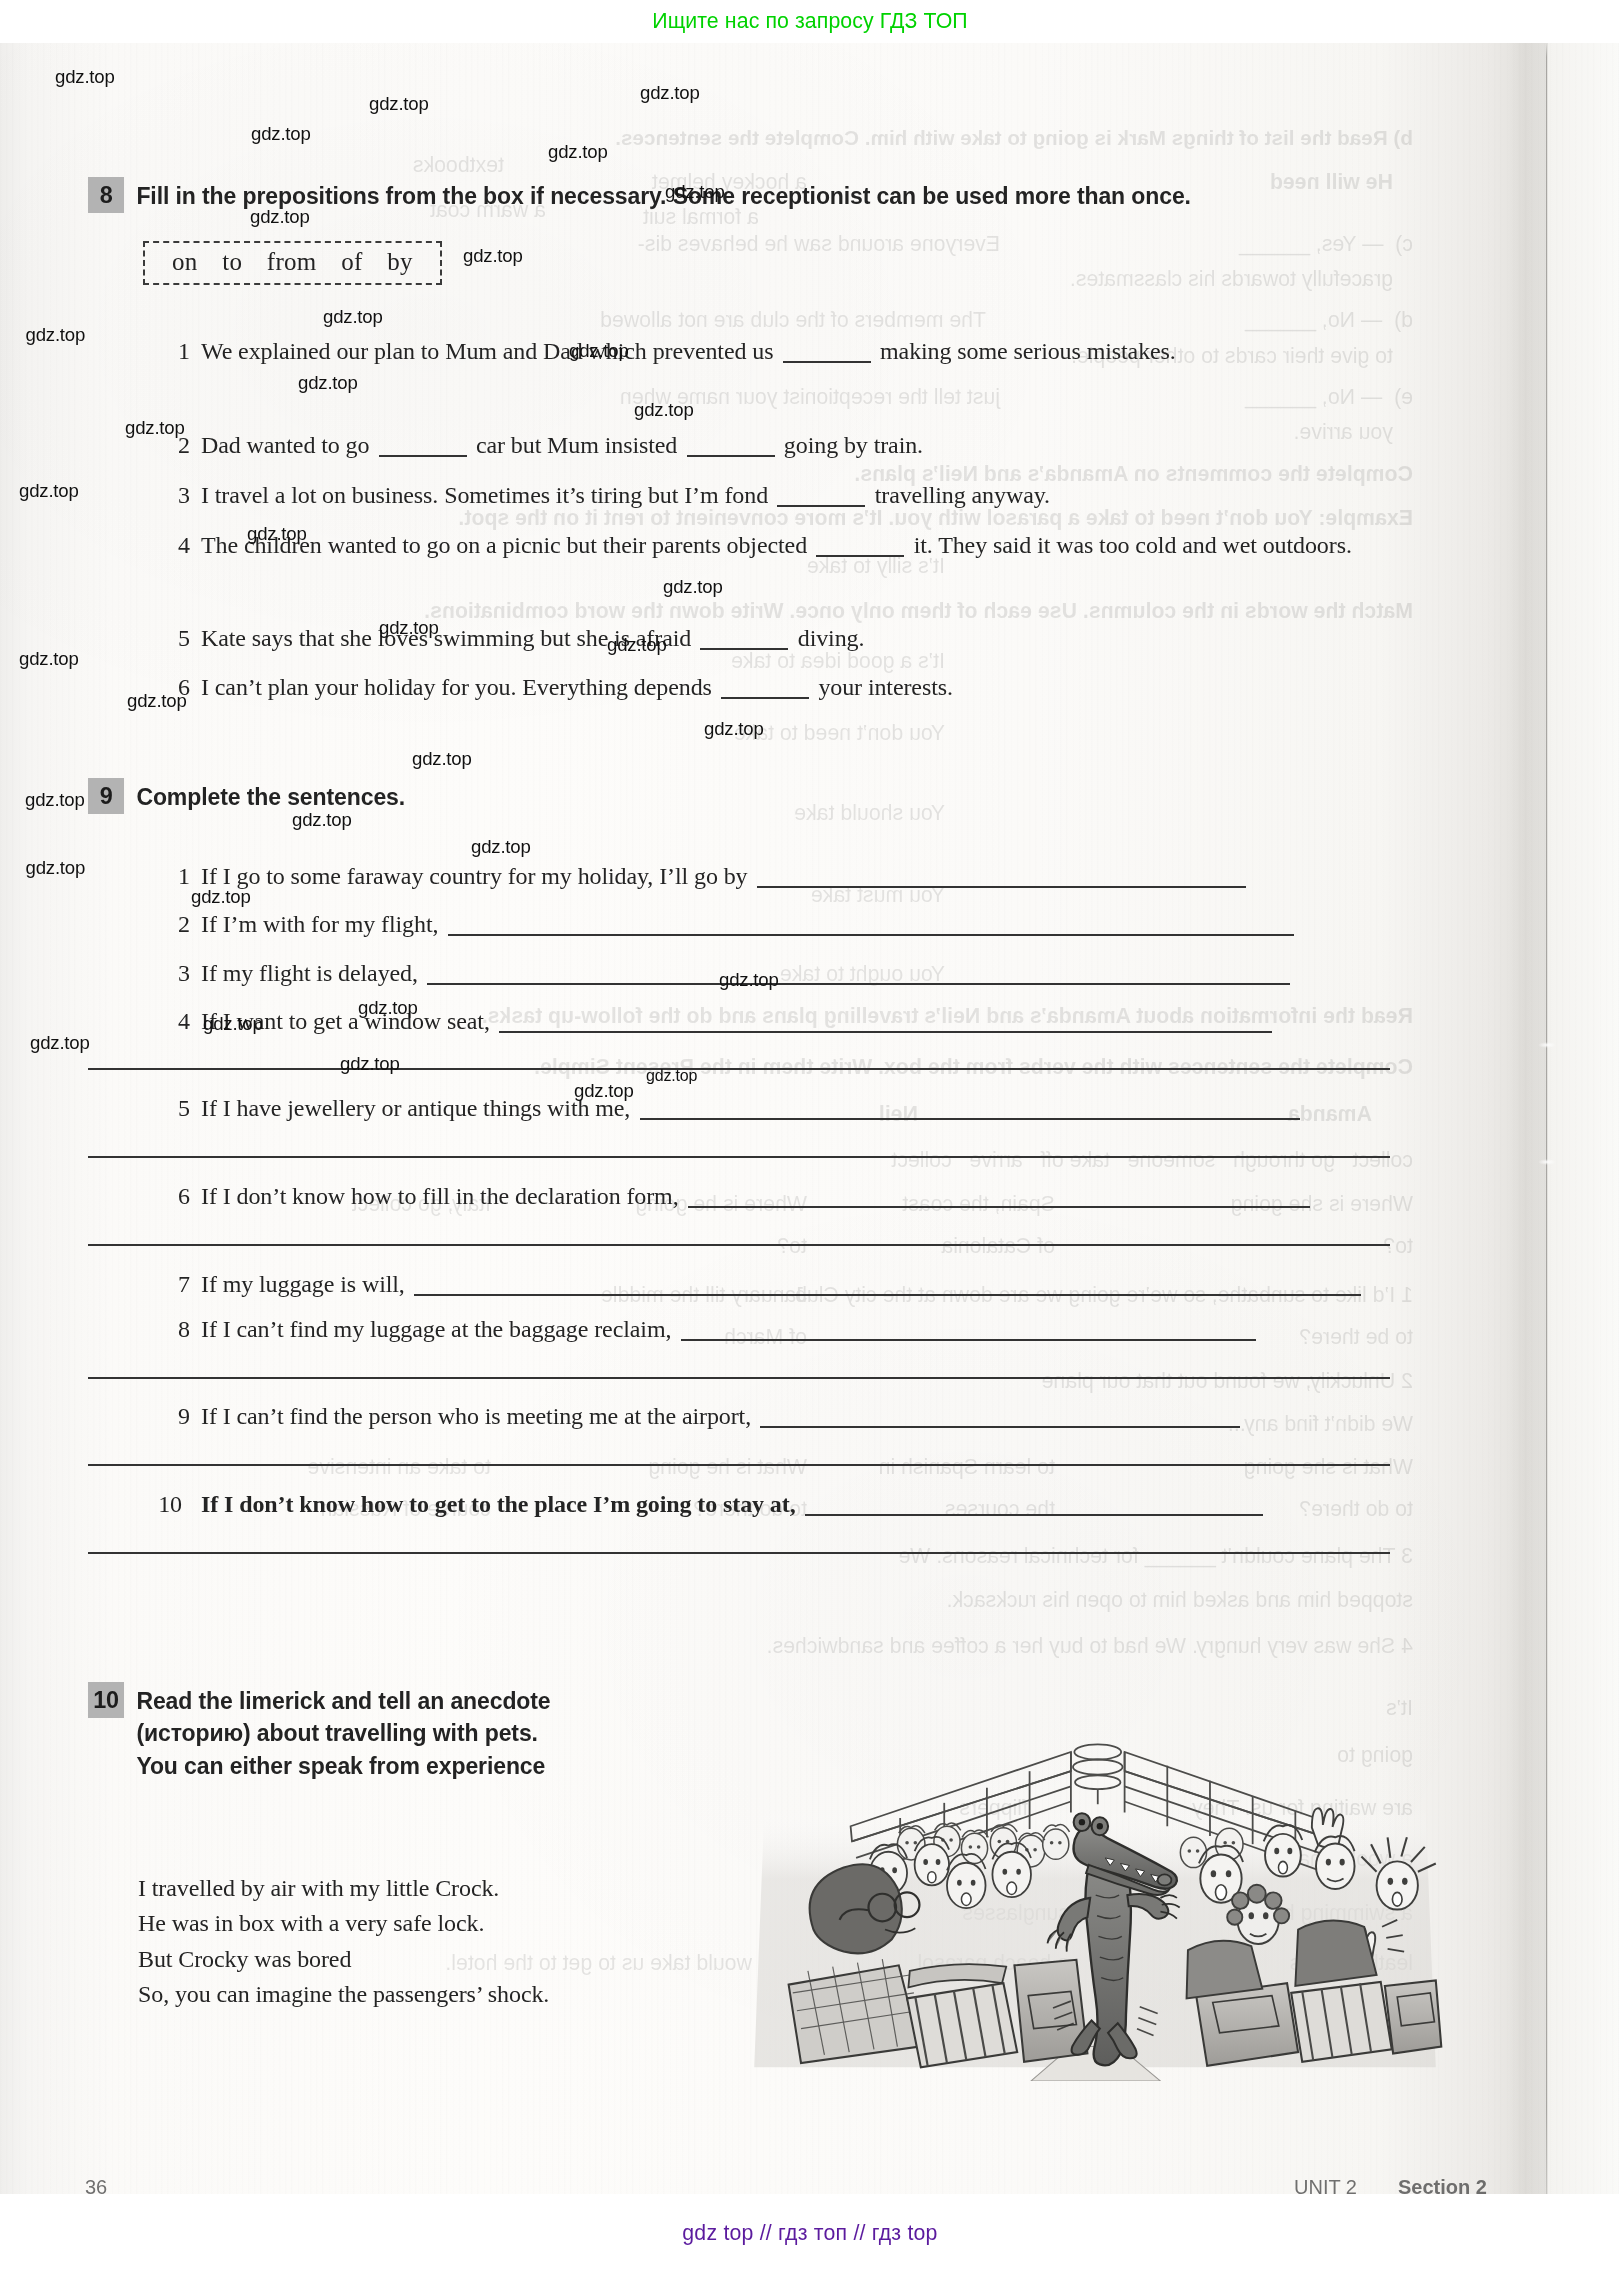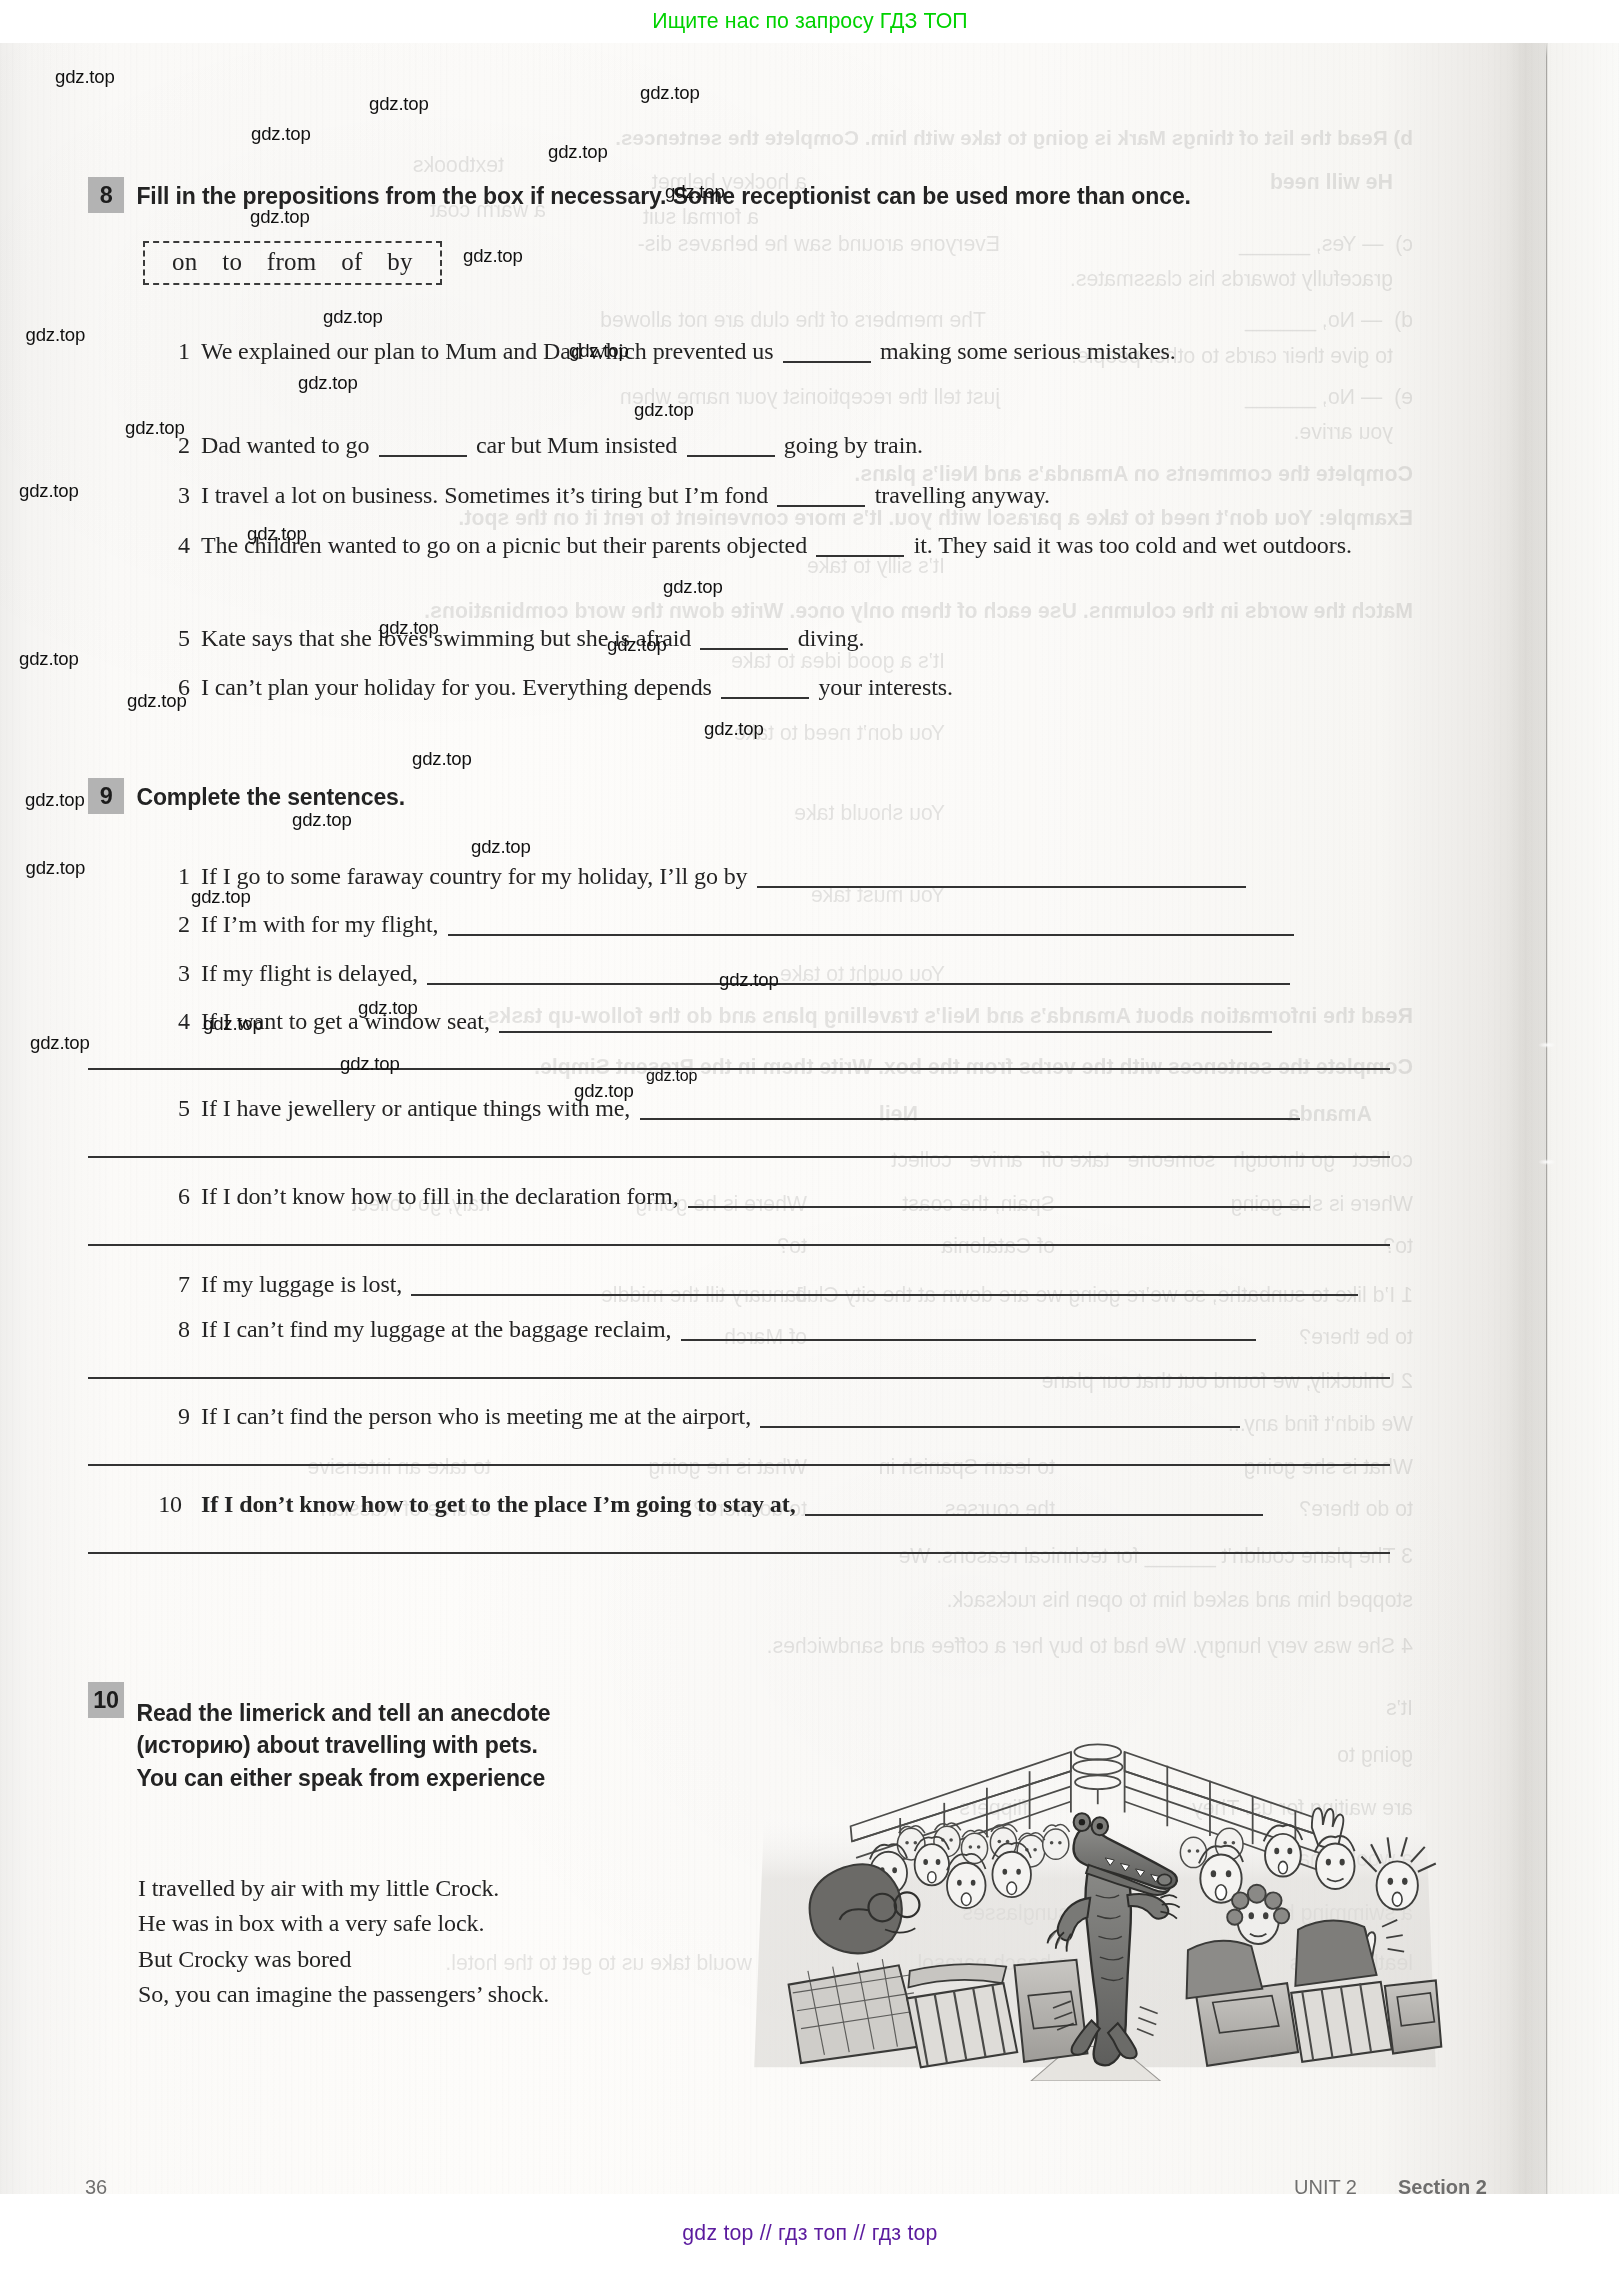--- a/index.html
+++ b/index.html
@@ -454,21 +454,21 @@
       <span class="body">
         <span>If I don’t know how to fill in the declaration form,</span>
         <span class="blank" style="width:622px;"></span>
       </span>
     </div>
     <div class="ruleline" style="left:88px; top:1201px; width:1302px;"></div>
 
     <div class="sent" style="left:158px; top:1226px; width:1233px;">
       <span class="n">7</span>
       <span class="body">
-        <span>If my luggage is lost,</span>
+        <span>If my luggage is will,</span>
         <span class="blank" style="width:947px;"></span>
       </span>
     </div>
 
     <div class="sent" style="left:158px; top:1271px; width:1233px;">
       <span class="n">8</span>
       <span class="body">
         <span>If I can’t find my luggage at the baggage reclaim,</span>
         <span class="blank" style="width:575px;"></span>
       </span>
@@ -489,21 +489,21 @@
       <span class="body" style="margin-left:51px;font-weight:bold;">
         <span>If I don’t know how to get to the place I’m going to stay at,</span>
         <span class="blank" style="width:458px;"></span>
       </span>
     </div>
     <div class="ruleline" style="left:88px; top:1509px; width:1302px;"></div>
 
     <div class="exercise" style="left:88px; top:1639px; width:689px;">
       <div class="ex-head">
         <div class="ex-num">10</div>
-        <div class="ex-title" style="width:551px;margin-top:12px;">
+        <div class="ex-title" style="width:551px;">
           <div>Read the limerick and tell an anecdote</div>
           <div>(историю) about travelling with pets.</div>
           <div>You can either speak from experience</div>
         </div>
       </div>
     </div>
 
     <div class="limerick" style="left:138px; top:1828px; width:606px;">
       <div>I travelled by air with my little Crock.</div>
       <div>He was in box with a very safe lock.</div>

